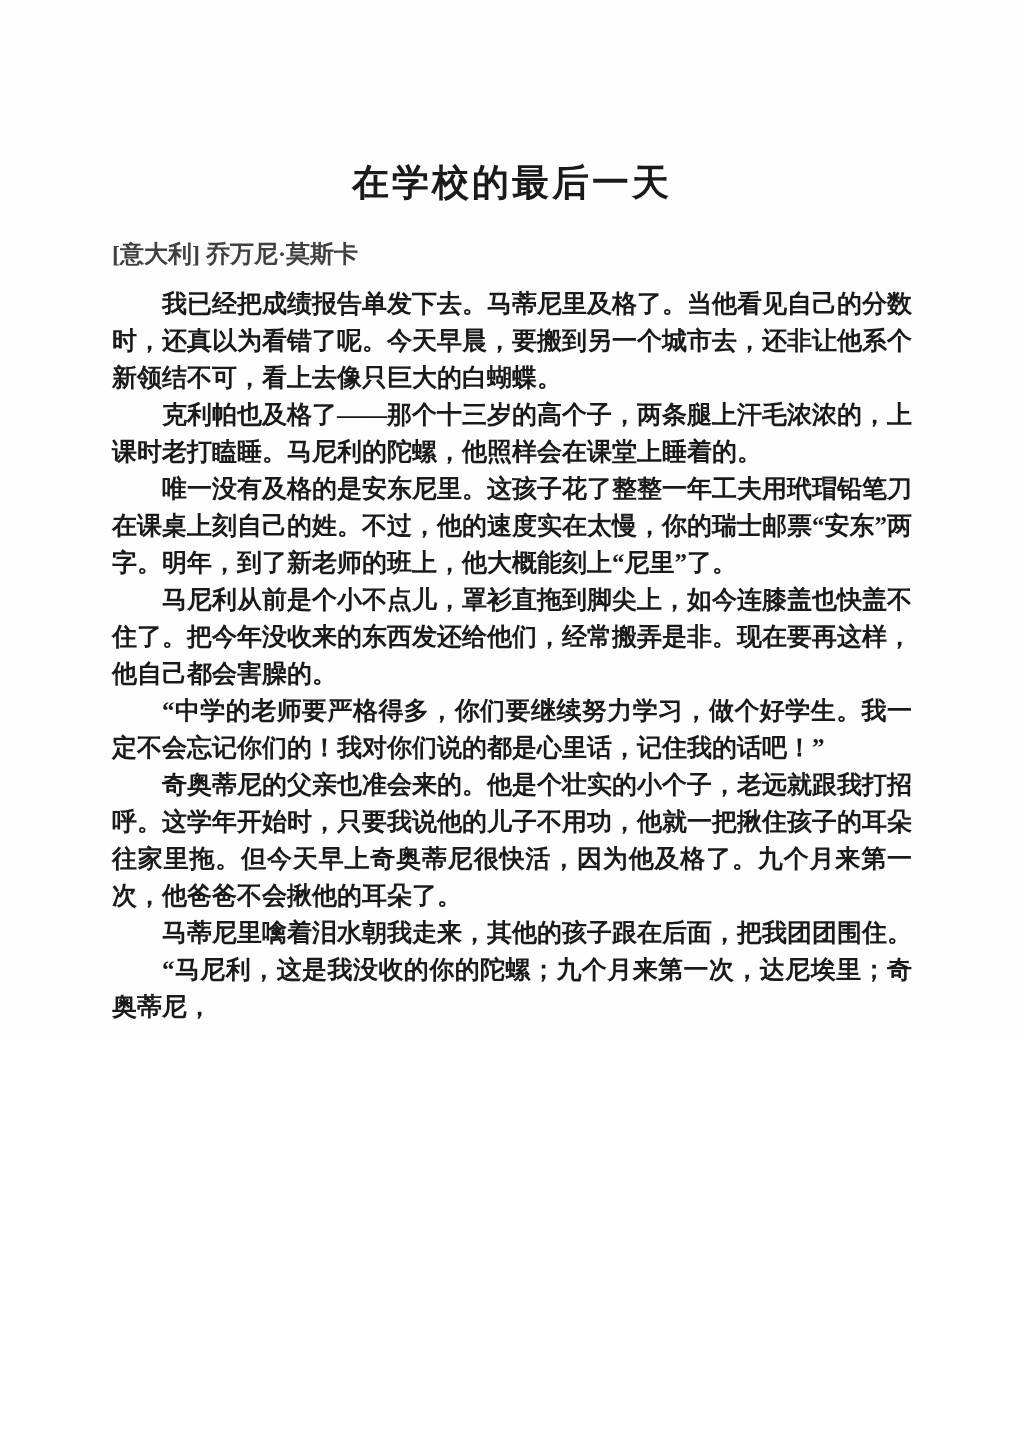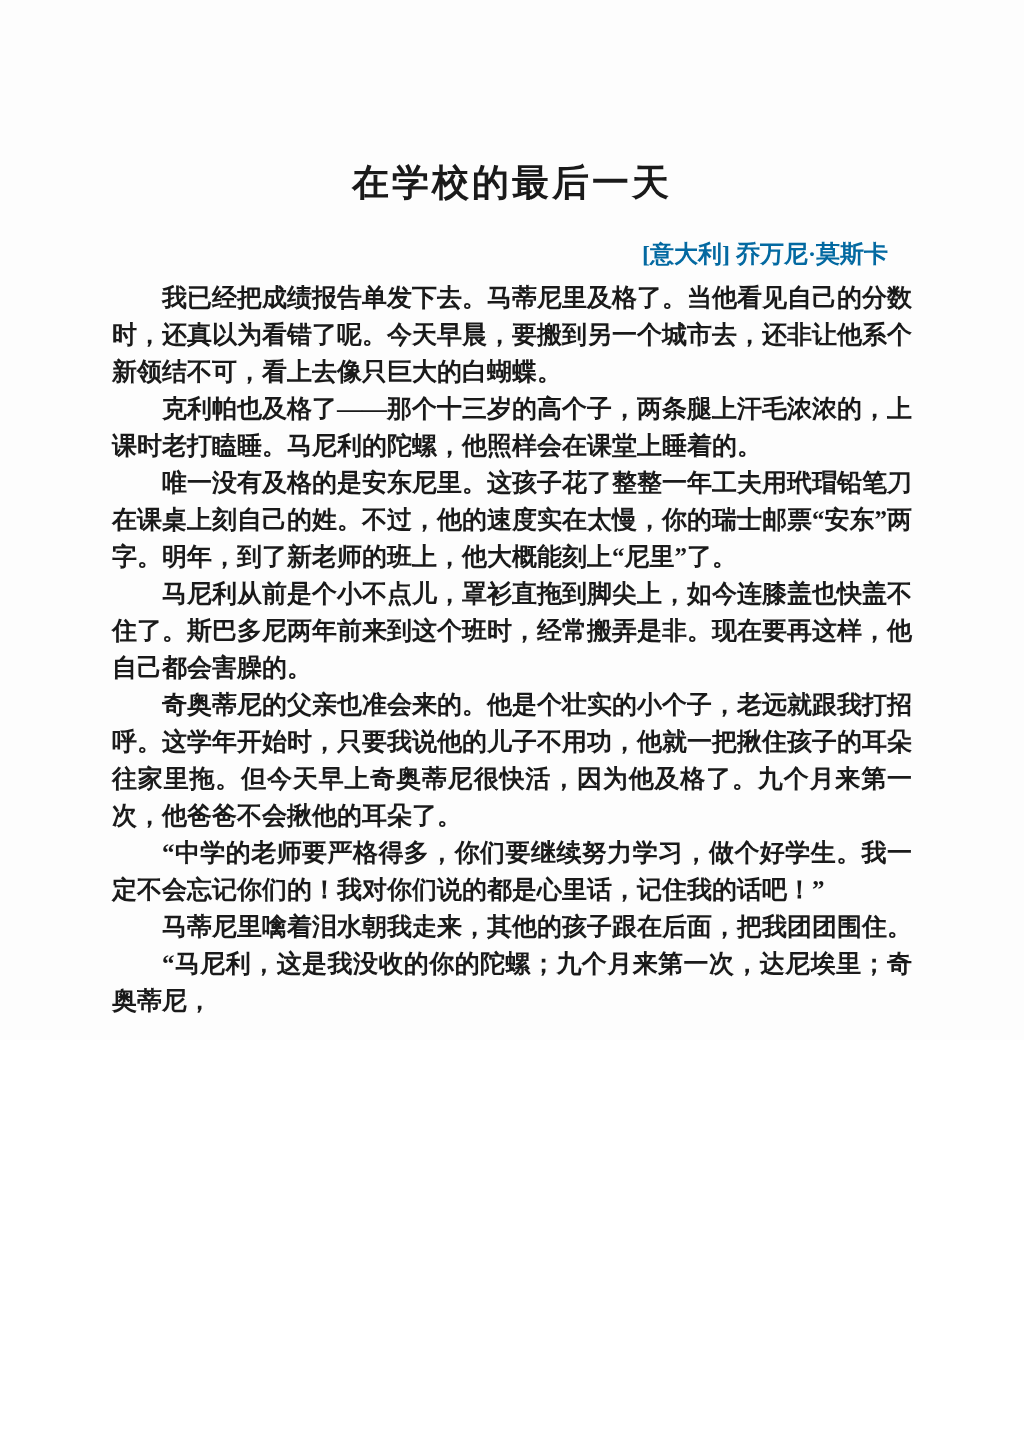--- a/index.html
+++ b/index.html
@@ -29,27 +29,27 @@
   .title {
     margin: 0 0 30px 0;
     text-align: center;
     font-size: 37px;
     line-height: 46px;
     font-weight: 700;
     letter-spacing: 3px;
     color: #1a1a1a;
   }
   .author {
-    text-align: right;
+    text-align: left;
     padding-right: 24px;
     font-size: 24px;
     line-height: 37px;
     font-weight: 600;
-    margin-bottom: 6px;
-    color: #0369a1;
+    margin-bottom: 12px;
+    color: #404040;
   }
   .bodytext p {
     margin: 0;
     font-size: 25px;
     line-height: 37px;
     text-indent: 2em;
     text-align: justify;
     font-weight: 600;
     color: #1a1a1a;
   }
@@ -77,23 +77,23 @@
 <body>
 
 <div class="page">
   <div class="content">
     <h1 class="title">在学校的最后一天</h1>
     <div class="author">[意大利] 乔万尼·莫斯卡</div>
     <div class="bodytext">
         <p>我已经把成绩报告单发下去。马蒂尼里及格了。当他看见自己的分数时，还真以为看错了呢。今天早晨，要搬到另一个城市去，还非让他系个新领结不可，看上去像只巨大的白蝴蝶。</p>
         <p>克利帕也及格了——那个十三岁的高个子，两条腿上汗毛浓浓的，上课时老打瞌睡。马尼利的陀螺，他照样会在课堂上睡着的。</p>
         <p>唯一没有及格的是安东尼里。这孩子花了整整一年工夫用玳瑁铅笔刀在课桌上刻自己的姓。不过，他的速度实在太慢，你的瑞士邮票“安东”两字。明年，到了新老师的班上，他大概能刻上“尼里”了。</p>
-        <p>马尼利从前是个小不点儿，罩衫直拖到脚尖上，如今连膝盖也快盖不住了。斯巴多尼两年前来到这个班时，经常搬弄是非。现在要再这样，他自己都会害臊的。</p>
+        <p>马尼利从前是个小不点儿，罩衫直拖到脚尖上，如今连膝盖也快盖不住了。把今年没收来的东西发还给他们，经常搬弄是非。现在要再这样，他自己都会害臊的。</p>
+        <p>“中学的老师要严格得多，你们要继续努力学习，做个好学生。我一定不会忘记你们的！我对你们说的都是心里话，记住我的话吧！”</p>
         <p>奇奥蒂尼的父亲也准会来的。他是个壮实的小个子，老远就跟我打招呼。这学年开始时，只要我说他的儿子不用功，他就一把揪住孩子的耳朵往家里拖。但今天早上奇奥蒂尼很快活，因为他及格了。九个月来第一次，他爸爸不会揪他的耳朵了。</p>
-        <p>“中学的老师要严格得多，你们要继续努力学习，做个好学生。我一定不会忘记你们的！我对你们说的都是心里话，记住我的话吧！”</p>
         <p>马蒂尼里噙着泪水朝我走来，其他的孩子跟在后面，把我团团围住。</p>
         <p>“马尼利，这是我没收的你的陀螺；九个月来第一次，达尼埃里；奇奥蒂尼，</p>
       </div>
   </div>
   <div class="page-number">
     <span>109</span>
   </div>
 </div>
 
 </body></html>

